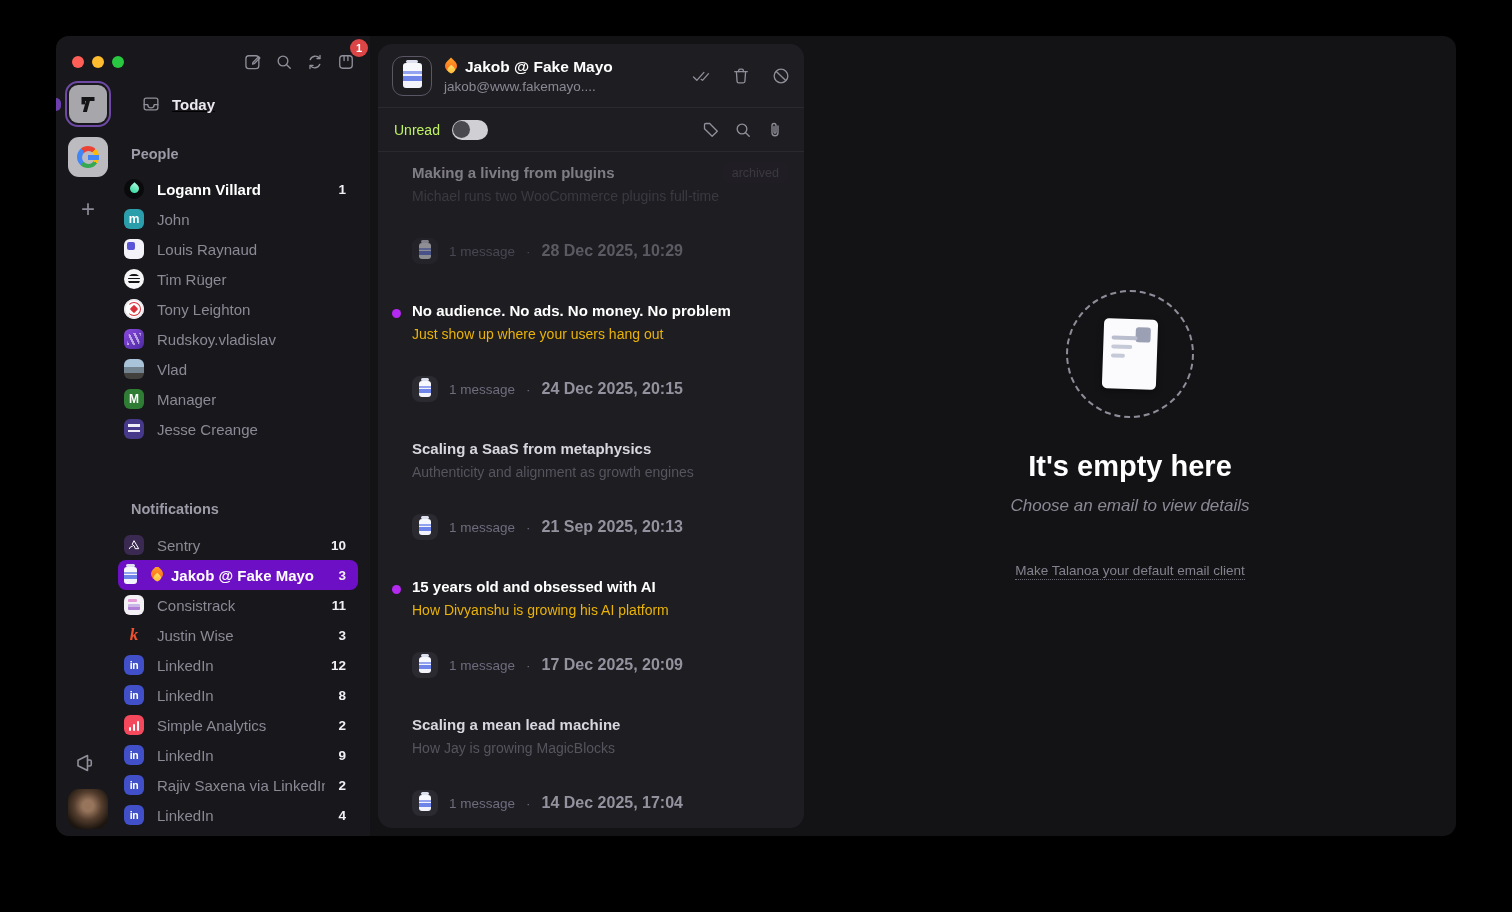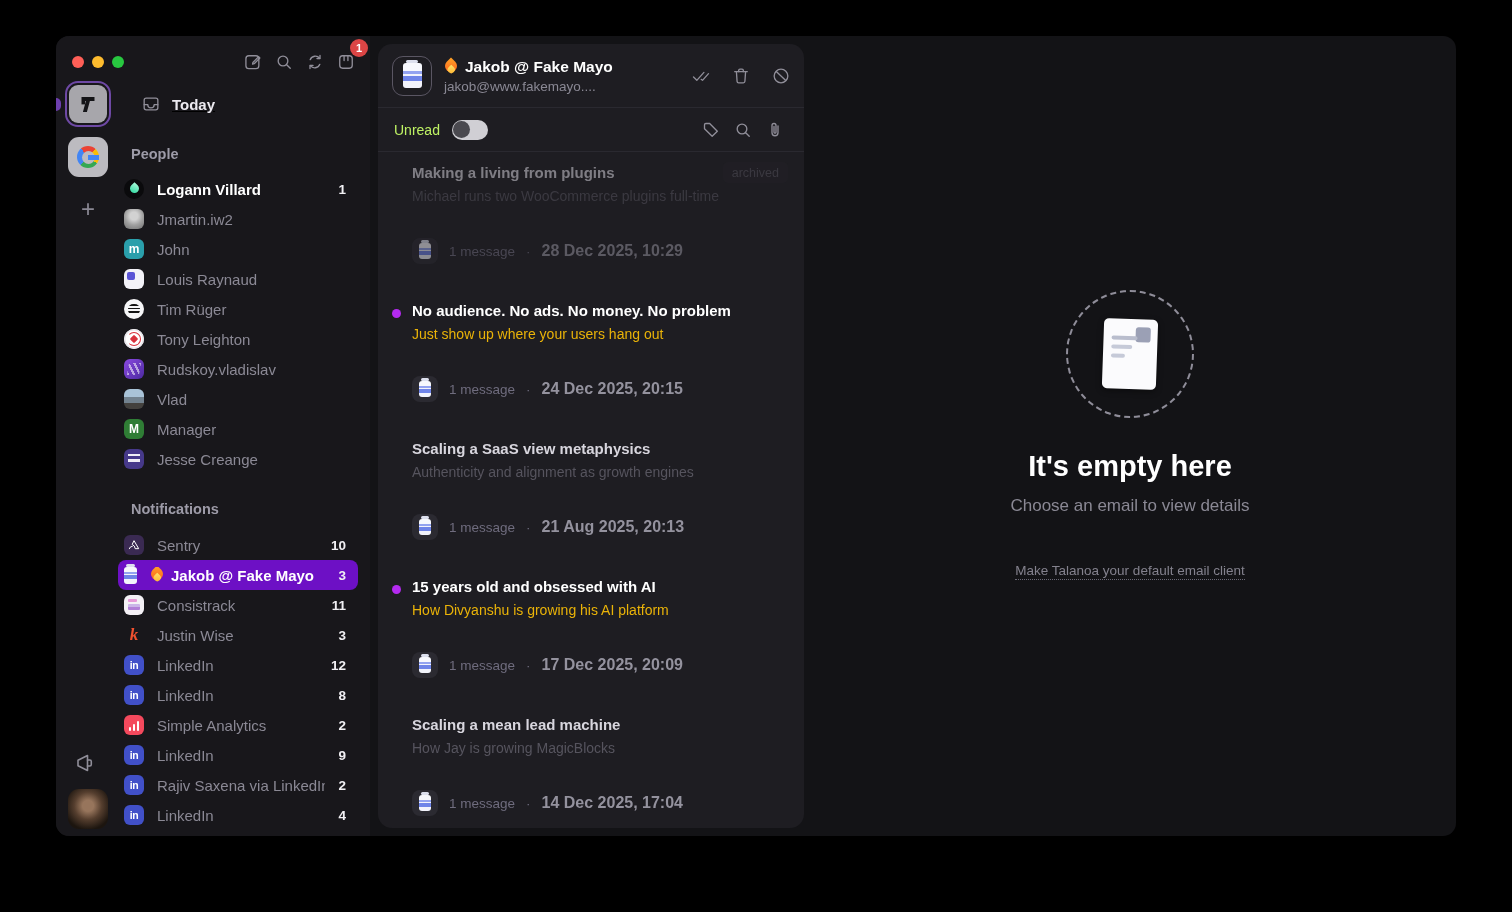--- a/index.html
+++ b/index.html
@@ -121,21 +121,21 @@
 
   
   .empty{position:absolute;left:748px;top:0;width:652px;height:100%;display:flex;flex-direction:column;align-items:center;}
   .empty-circle{margin-top:254px;width:128px;height:128px;border-radius:50%;border:2px dashed #8f8d99;display:flex;align-items:center;justify-content:center;}
   .doc{width:54px;height:70px;background:#fbfbfd;border-radius:5px;transform:rotate(2deg);position:relative;box-shadow:0 2px 6px rgba(0,0,0,.4);}
   .doc .corner{position:absolute;right:7px;top:8px;width:15px;height:15px;border-radius:3px;background:#9ba0b5;}
   .doc .l1{position:absolute;left:8px;top:17px;width:26px;height:4px;border-radius:2px;background:#b9bdcd;}
   .doc .l2{position:absolute;left:8px;top:26px;width:21px;height:4px;border-radius:2px;background:#c6cad8;}
   .doc .l3{position:absolute;left:8px;top:35px;width:14px;height:4px;border-radius:2px;background:#c6cad8;}
   .empty-title{margin-top:32px;color:#fff;font-size:29px;font-weight:700;}
-  .empty-sub{margin-top:13px;color:#8a8894;font-size:17px;}
+  .empty-sub{margin-top:13px;color:#8a8894;font-size:17px;font-style:italic;}
   .empty-link{margin-top:47px;color:#84828e;font-size:13.5px;border-bottom:1px dotted #6a6875;padding-bottom:1px;}
 
   .ic{stroke:#908e99;fill:none;stroke-width:1.6;stroke-linecap:round;stroke-linejoin:round;}
 </style>
 </head>
 <body>
 
 <div class="window">
   <div class="sideband"></div>
 
@@ -196,24 +196,20 @@
       </svg>
     <span class="lbl">Today</span>
   </div>
 
   <div class="sec-header ph">People</div>
   <div class="rowlist pl">
     <div class="srow bold">
       <span class="av av-logann"></span>
       <span class="nm">Logann Villard</span>
       <span class="ct">1</span>
-    </div>
-    <div class="srow">
-      <span class="av av-jmartin"></span>
-      <span class="nm">Jmartin.iw2</span>
     </div>
     <div class="srow">
       <span class="av av-john">m</span>
       <span class="nm">John</span>
     </div>
     <div class="srow">
       <span class="av av-louis"></span>
       <span class="nm">Louis Raynaud</span>
     </div>
     <div class="srow">
@@ -384,30 +380,30 @@
               <span class="jar jar-md"></span>
             </span>
           <span class="e-meta">1 message</span>
           <span class="e-sep">·</span>
           <span class="e-date">24 Dec 2025, 20:15</span>
         </div>
       </div>
       <div class="eitem">
 
         <div class="e-titlerow">
-          <span class="e-title">Scaling a SaaS view metaphysics</span>
+          <span class="e-title">Scaling a SaaS from metaphysics</span>
         </div>
         <div class="e-sub">Authenticity and alignment as growth engines</div>
         <div class="e-footer">
           <span class="e-chip">
               <span class="jar jar-md"></span>
             </span>
           <span class="e-meta">1 message</span>
           <span class="e-sep">·</span>
-          <span class="e-date">21 Aug 2025, 20:13</span>
+          <span class="e-date">21 Sep 2025, 20:13</span>
         </div>
       </div>
       <div class="eitem unread">
         <span class="dot"></span>
         <div class="e-titlerow">
           <span class="e-title">15 years old and obsessed with AI</span>
         </div>
         <div class="e-sub">How Divyanshu is growing his AI platform</div>
         <div class="e-footer">
           <span class="e-chip">

